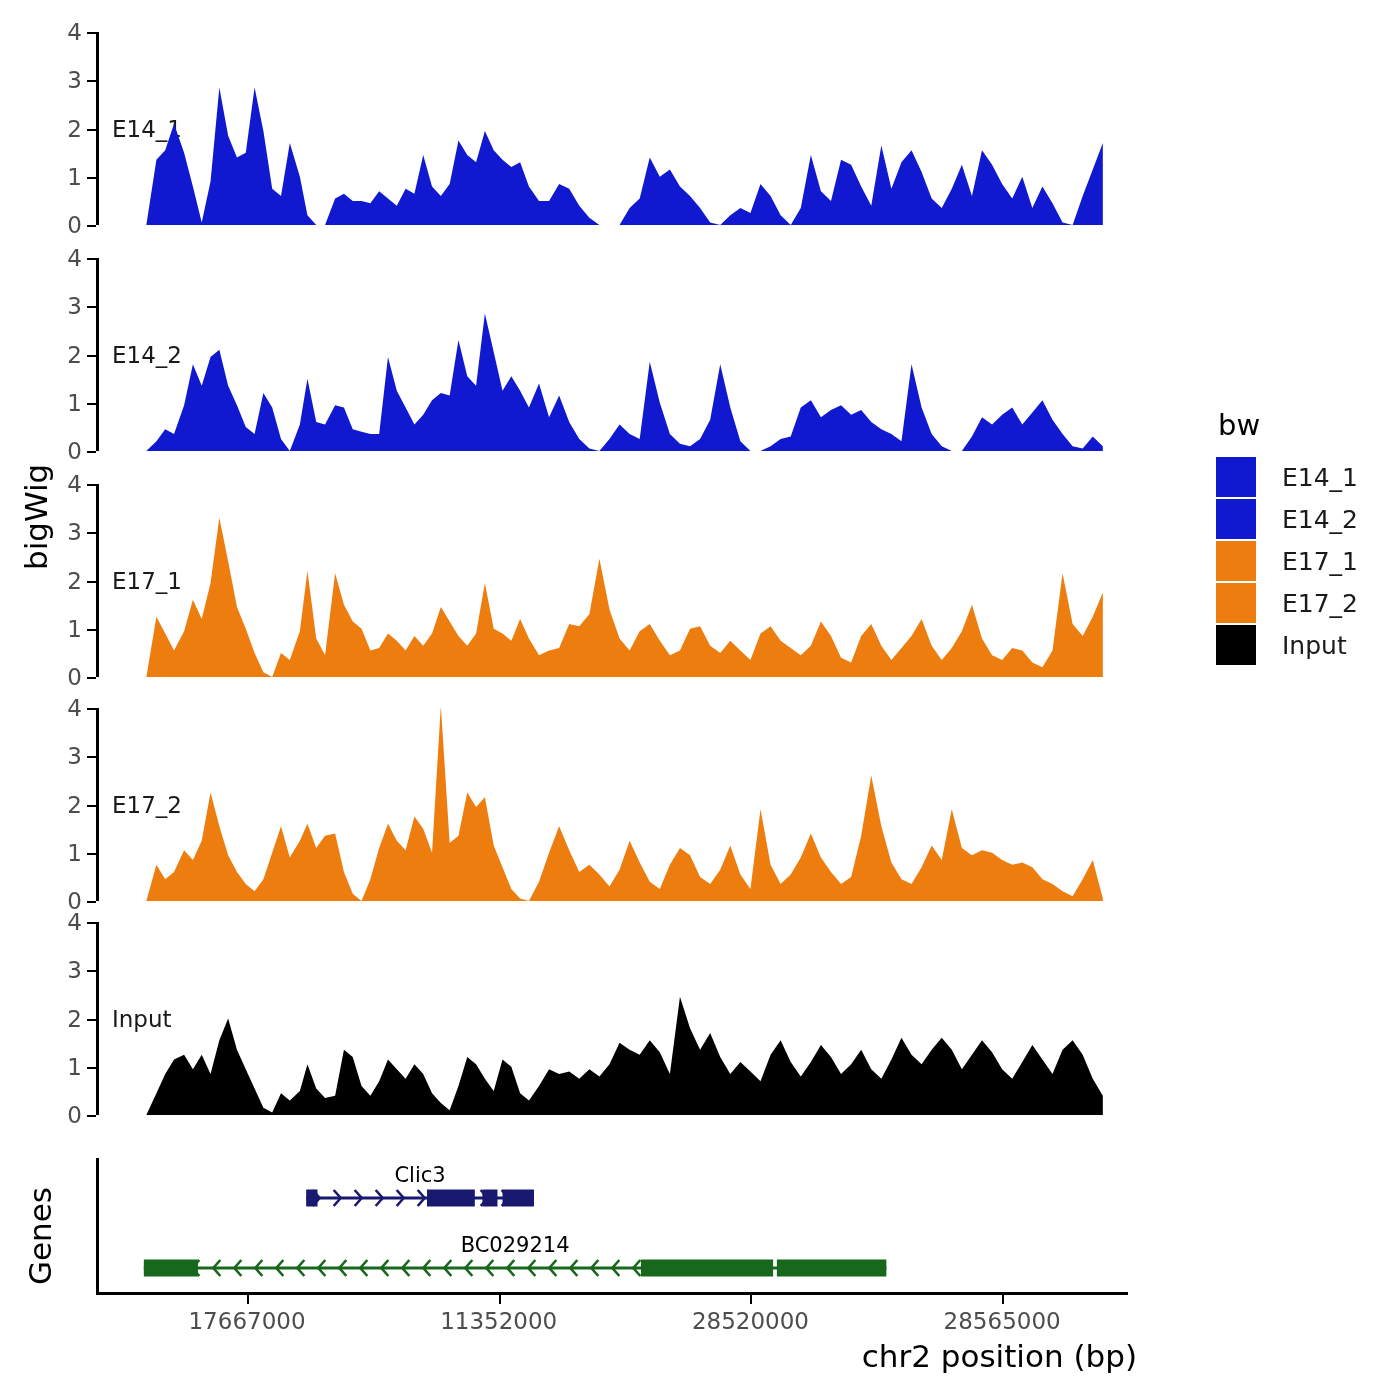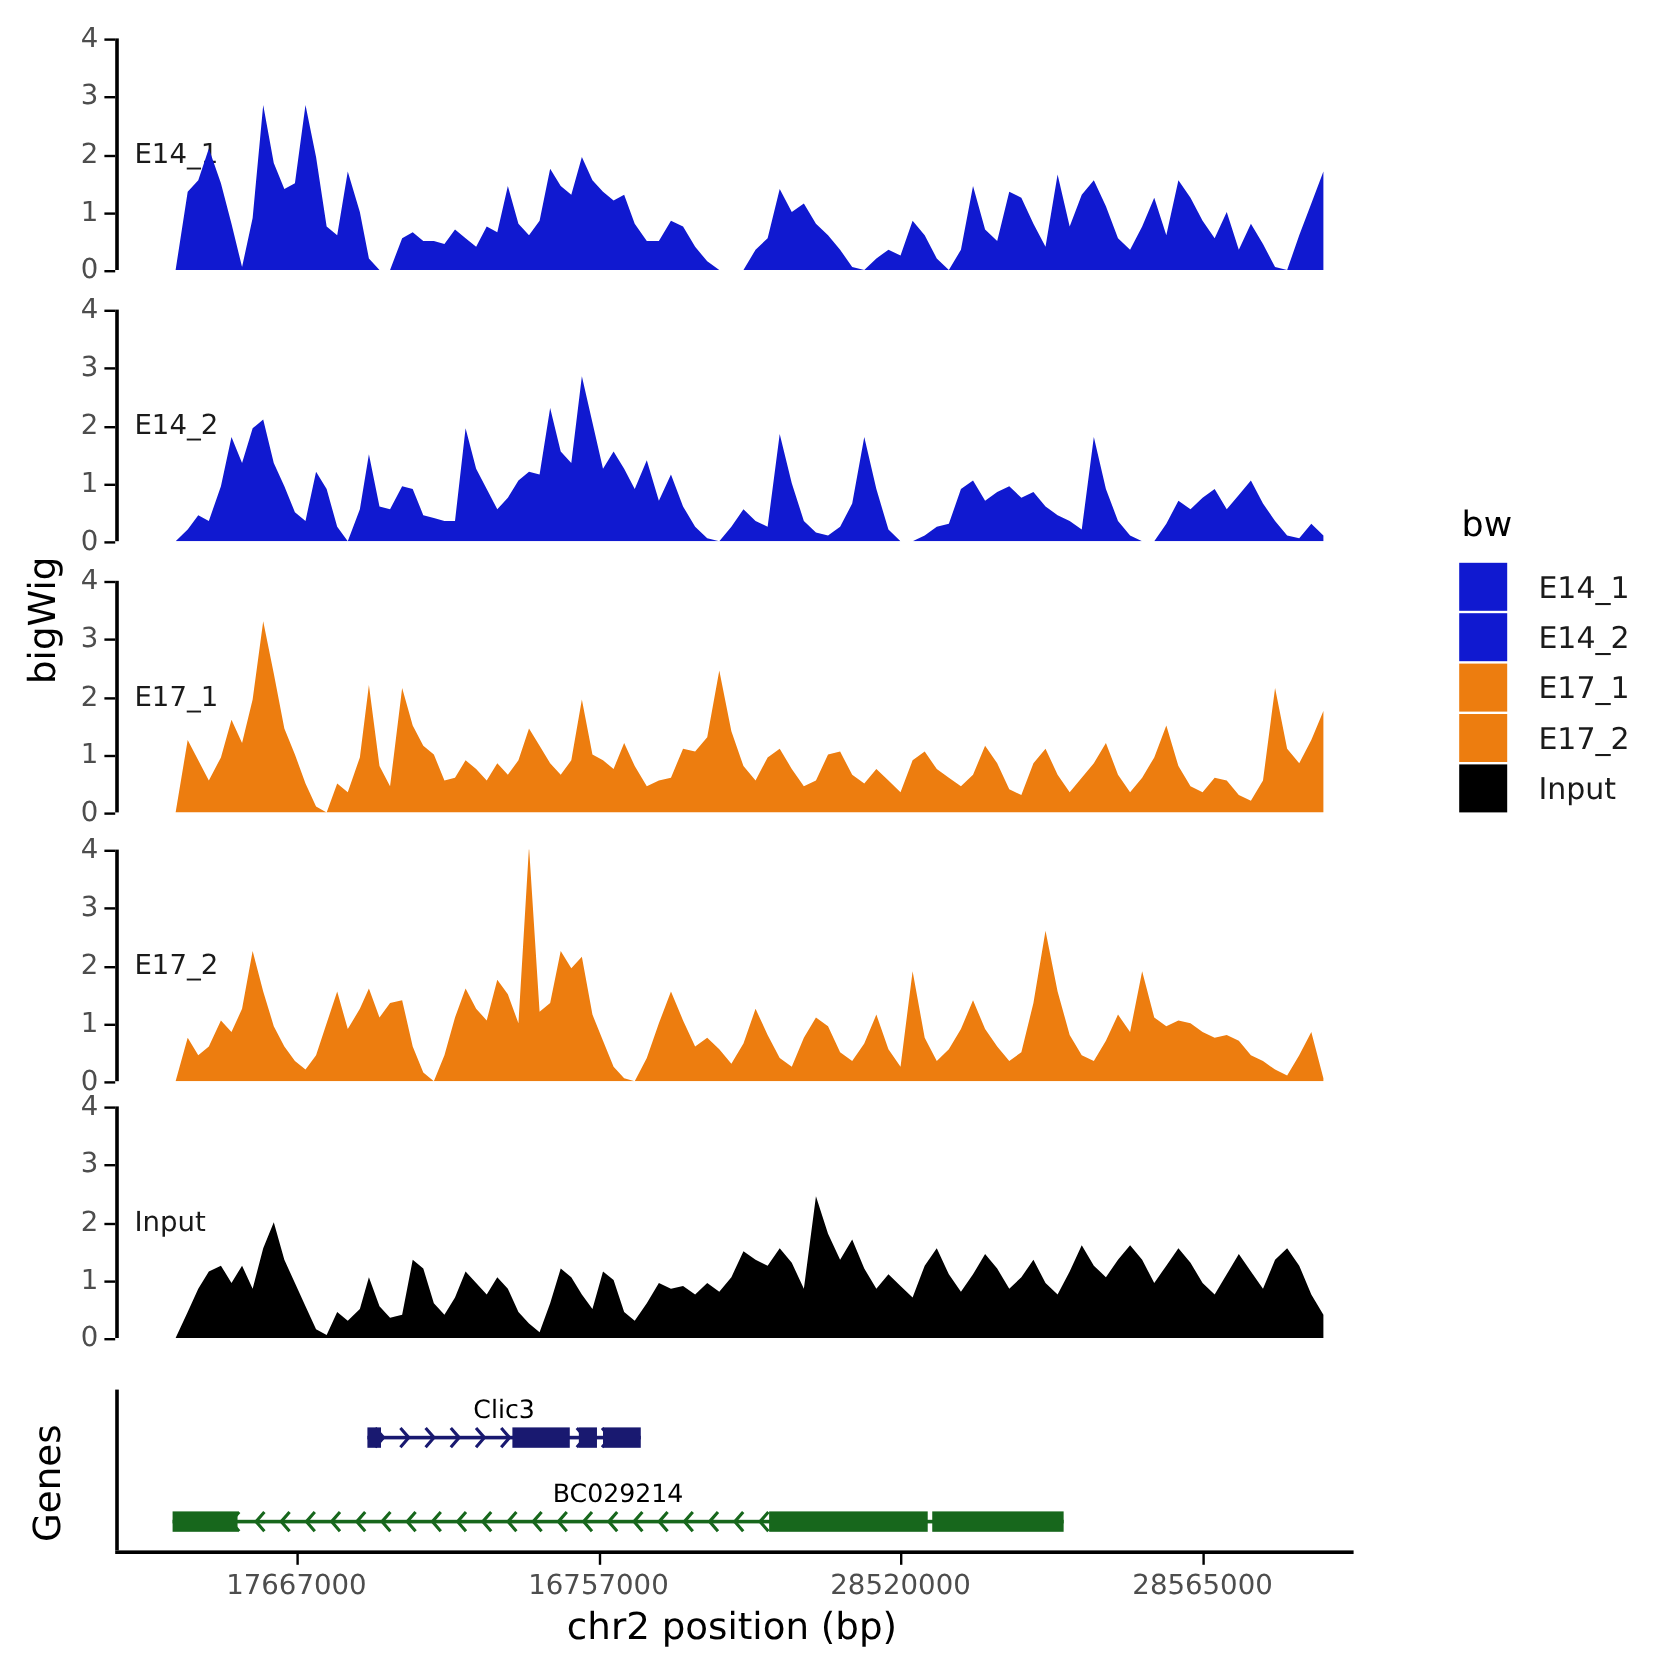--- a/index.html
+++ b/index.html
@@ -143,33 +143,33 @@
   #xaxis .xticklabel {
     position: absolute;
     top: 16px;
     transform: translateX(-50%);
     font-size: 23px;
     color: #4d4d4d;
     white-space: nowrap;
   }
   #xaxis-title {
     position: absolute;
-    left: 94px;
+    left: 105px;
     width: 1032px;
     top: 1338px;
-    text-align: center;
+    text-align: right;
     font-size: 31px;
     color: #000000;
   }
 
   
   #legend {
     position: absolute;
     left: 1216px;
-    top: 420px;
+    top: 408px;
   }
   #legend-title {
     font-size: 29px;
     color: #000000;
     margin: 0 0 14px 2px;
   }
   .legend-row {
     display: flex;
     align-items: center;
     height: 42px;
@@ -357,21 +357,21 @@
           <text x="419.0926829268293" y="94" text-anchor="middle" font-size="21" font-family="&quot;DejaVu Sans&quot;, sans-serif" fill="#000000">BC029214</text>
         </g>
       </svg>
   </div>
 
   <div id="xaxis">
     <div class="xline"></div>
   <div class="xtick" style="left: 151.024px;"></div>
       <div class="xticklabel" style="left: 151.024px;">17667000</div>
       <div class="xtick" style="left: 402.732px;"></div>
-      <div class="xticklabel" style="left: 402.732px;">16757000</div>
+      <div class="xticklabel" style="left: 402.732px;">11352000</div>
       <div class="xtick" style="left: 654.439px;"></div>
       <div class="xticklabel" style="left: 654.439px;">28520000</div>
       <div class="xtick" style="left: 906.146px;"></div>
       <div class="xticklabel" style="left: 906.146px;">28565000</div>
     </div>
   <div id="xaxis-title">chr2 position (bp)</div>
 
   <div id="legend">
     <div id="legend-title">bw</div>
     <div id="legend-items">

